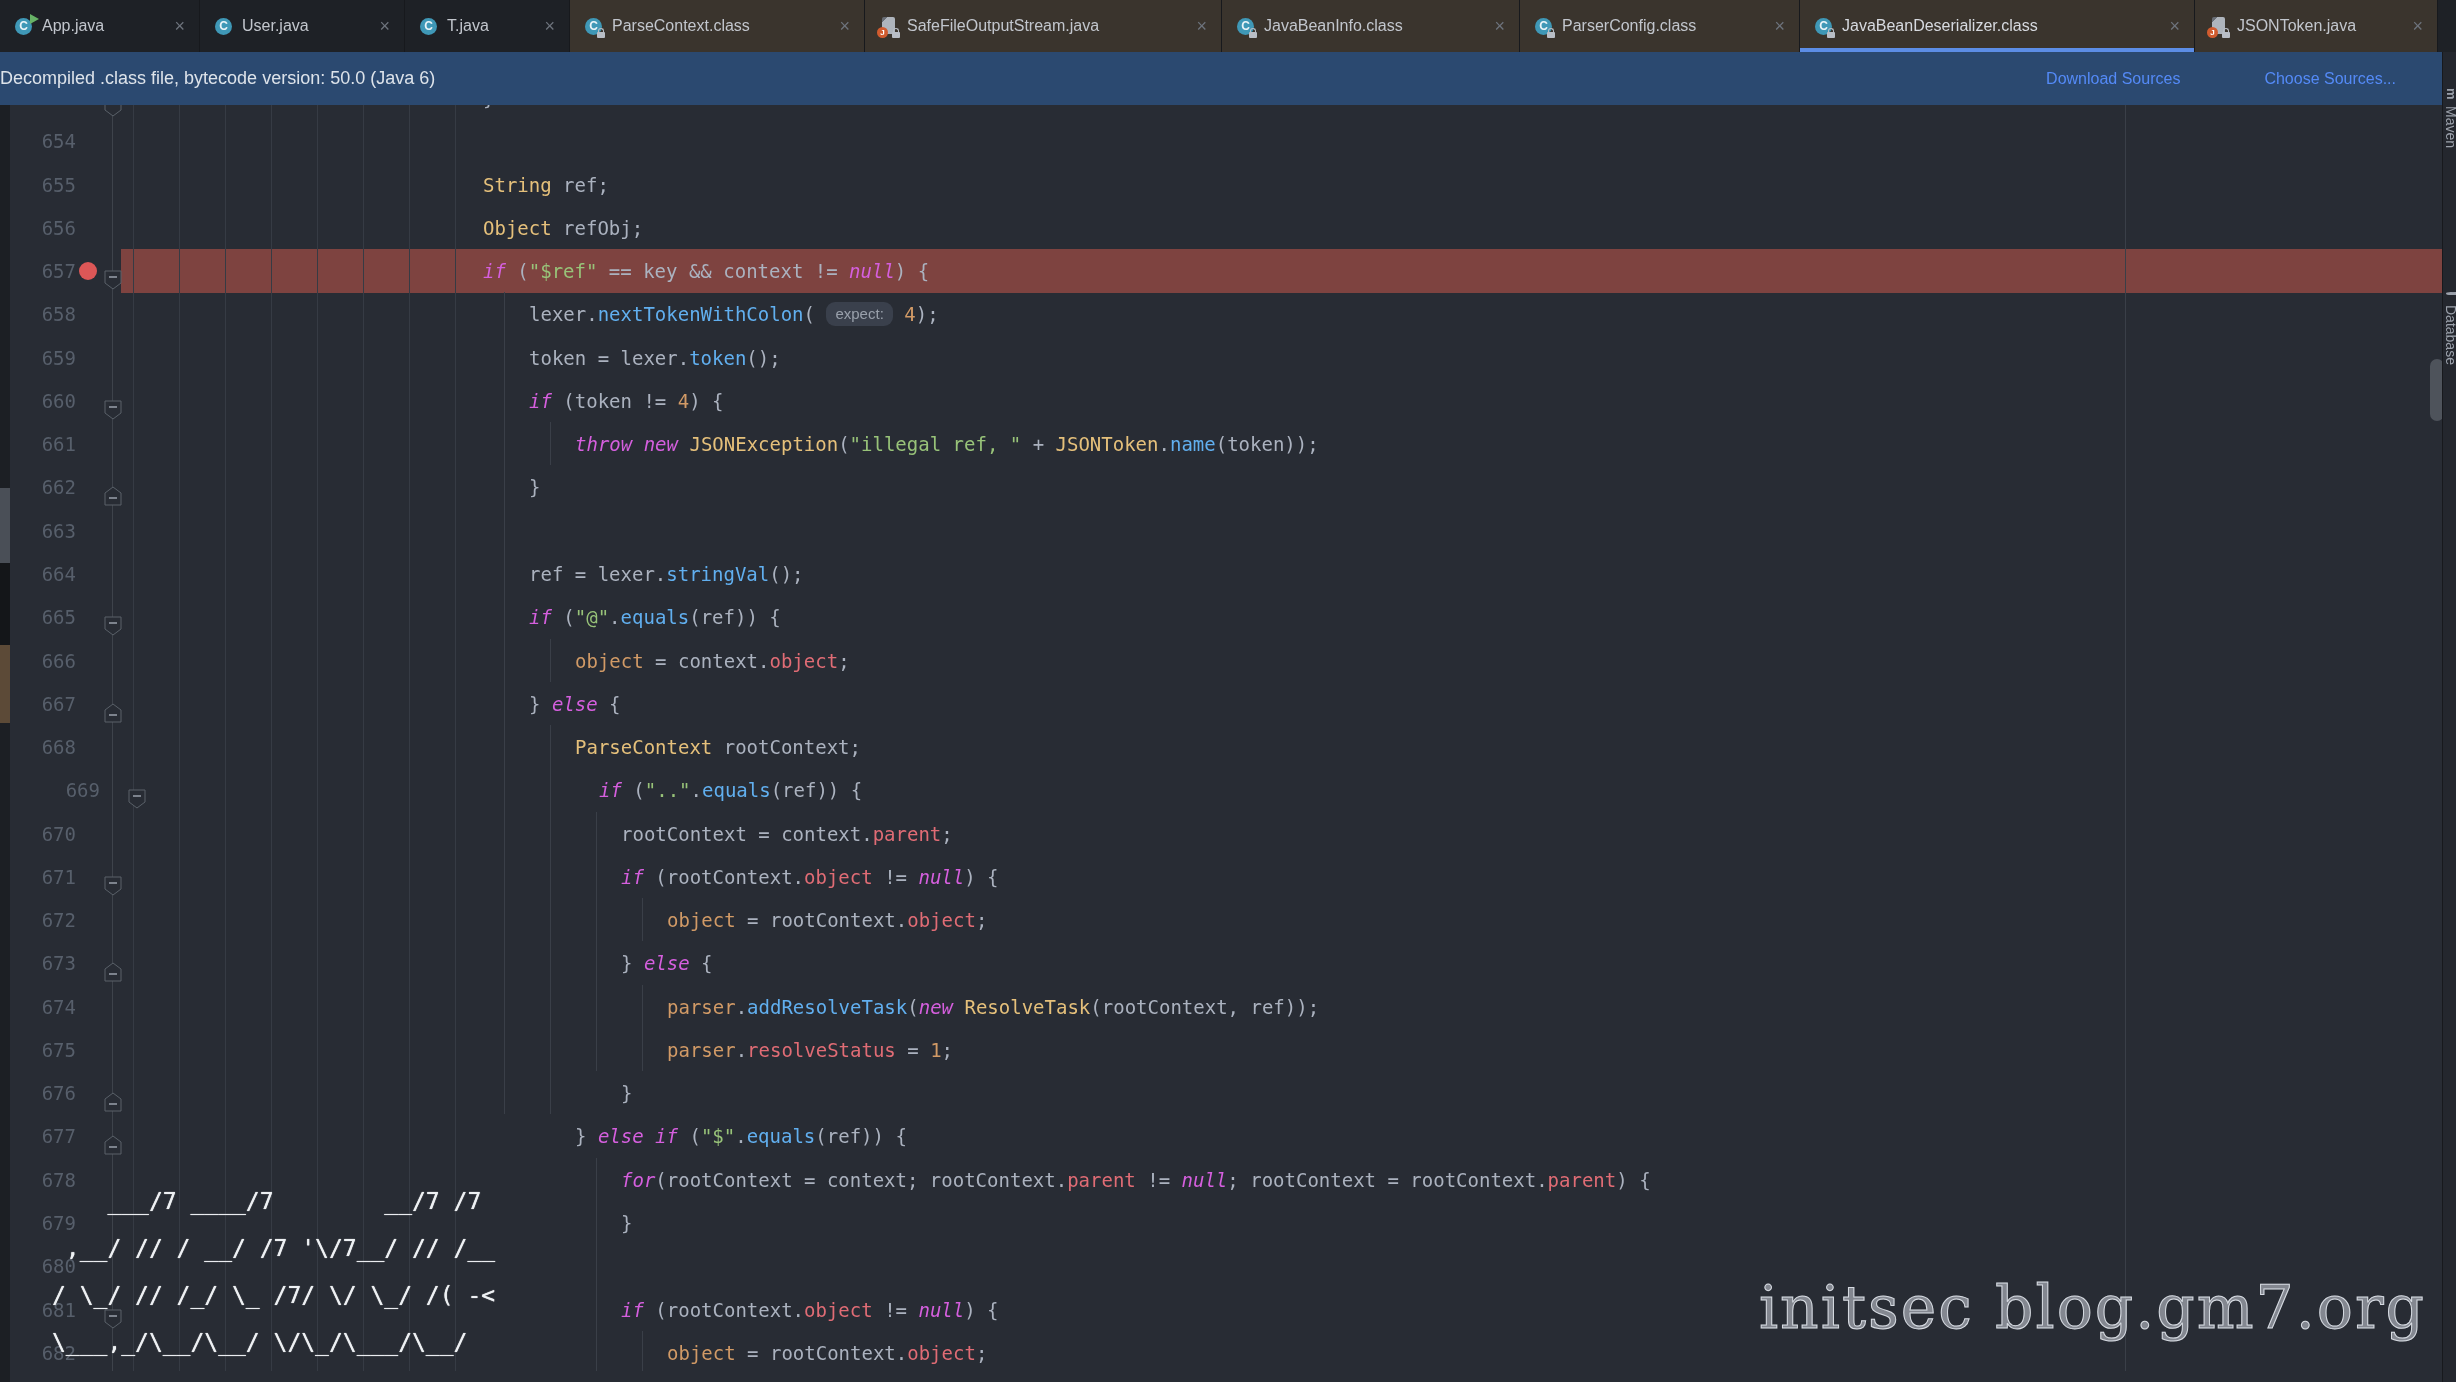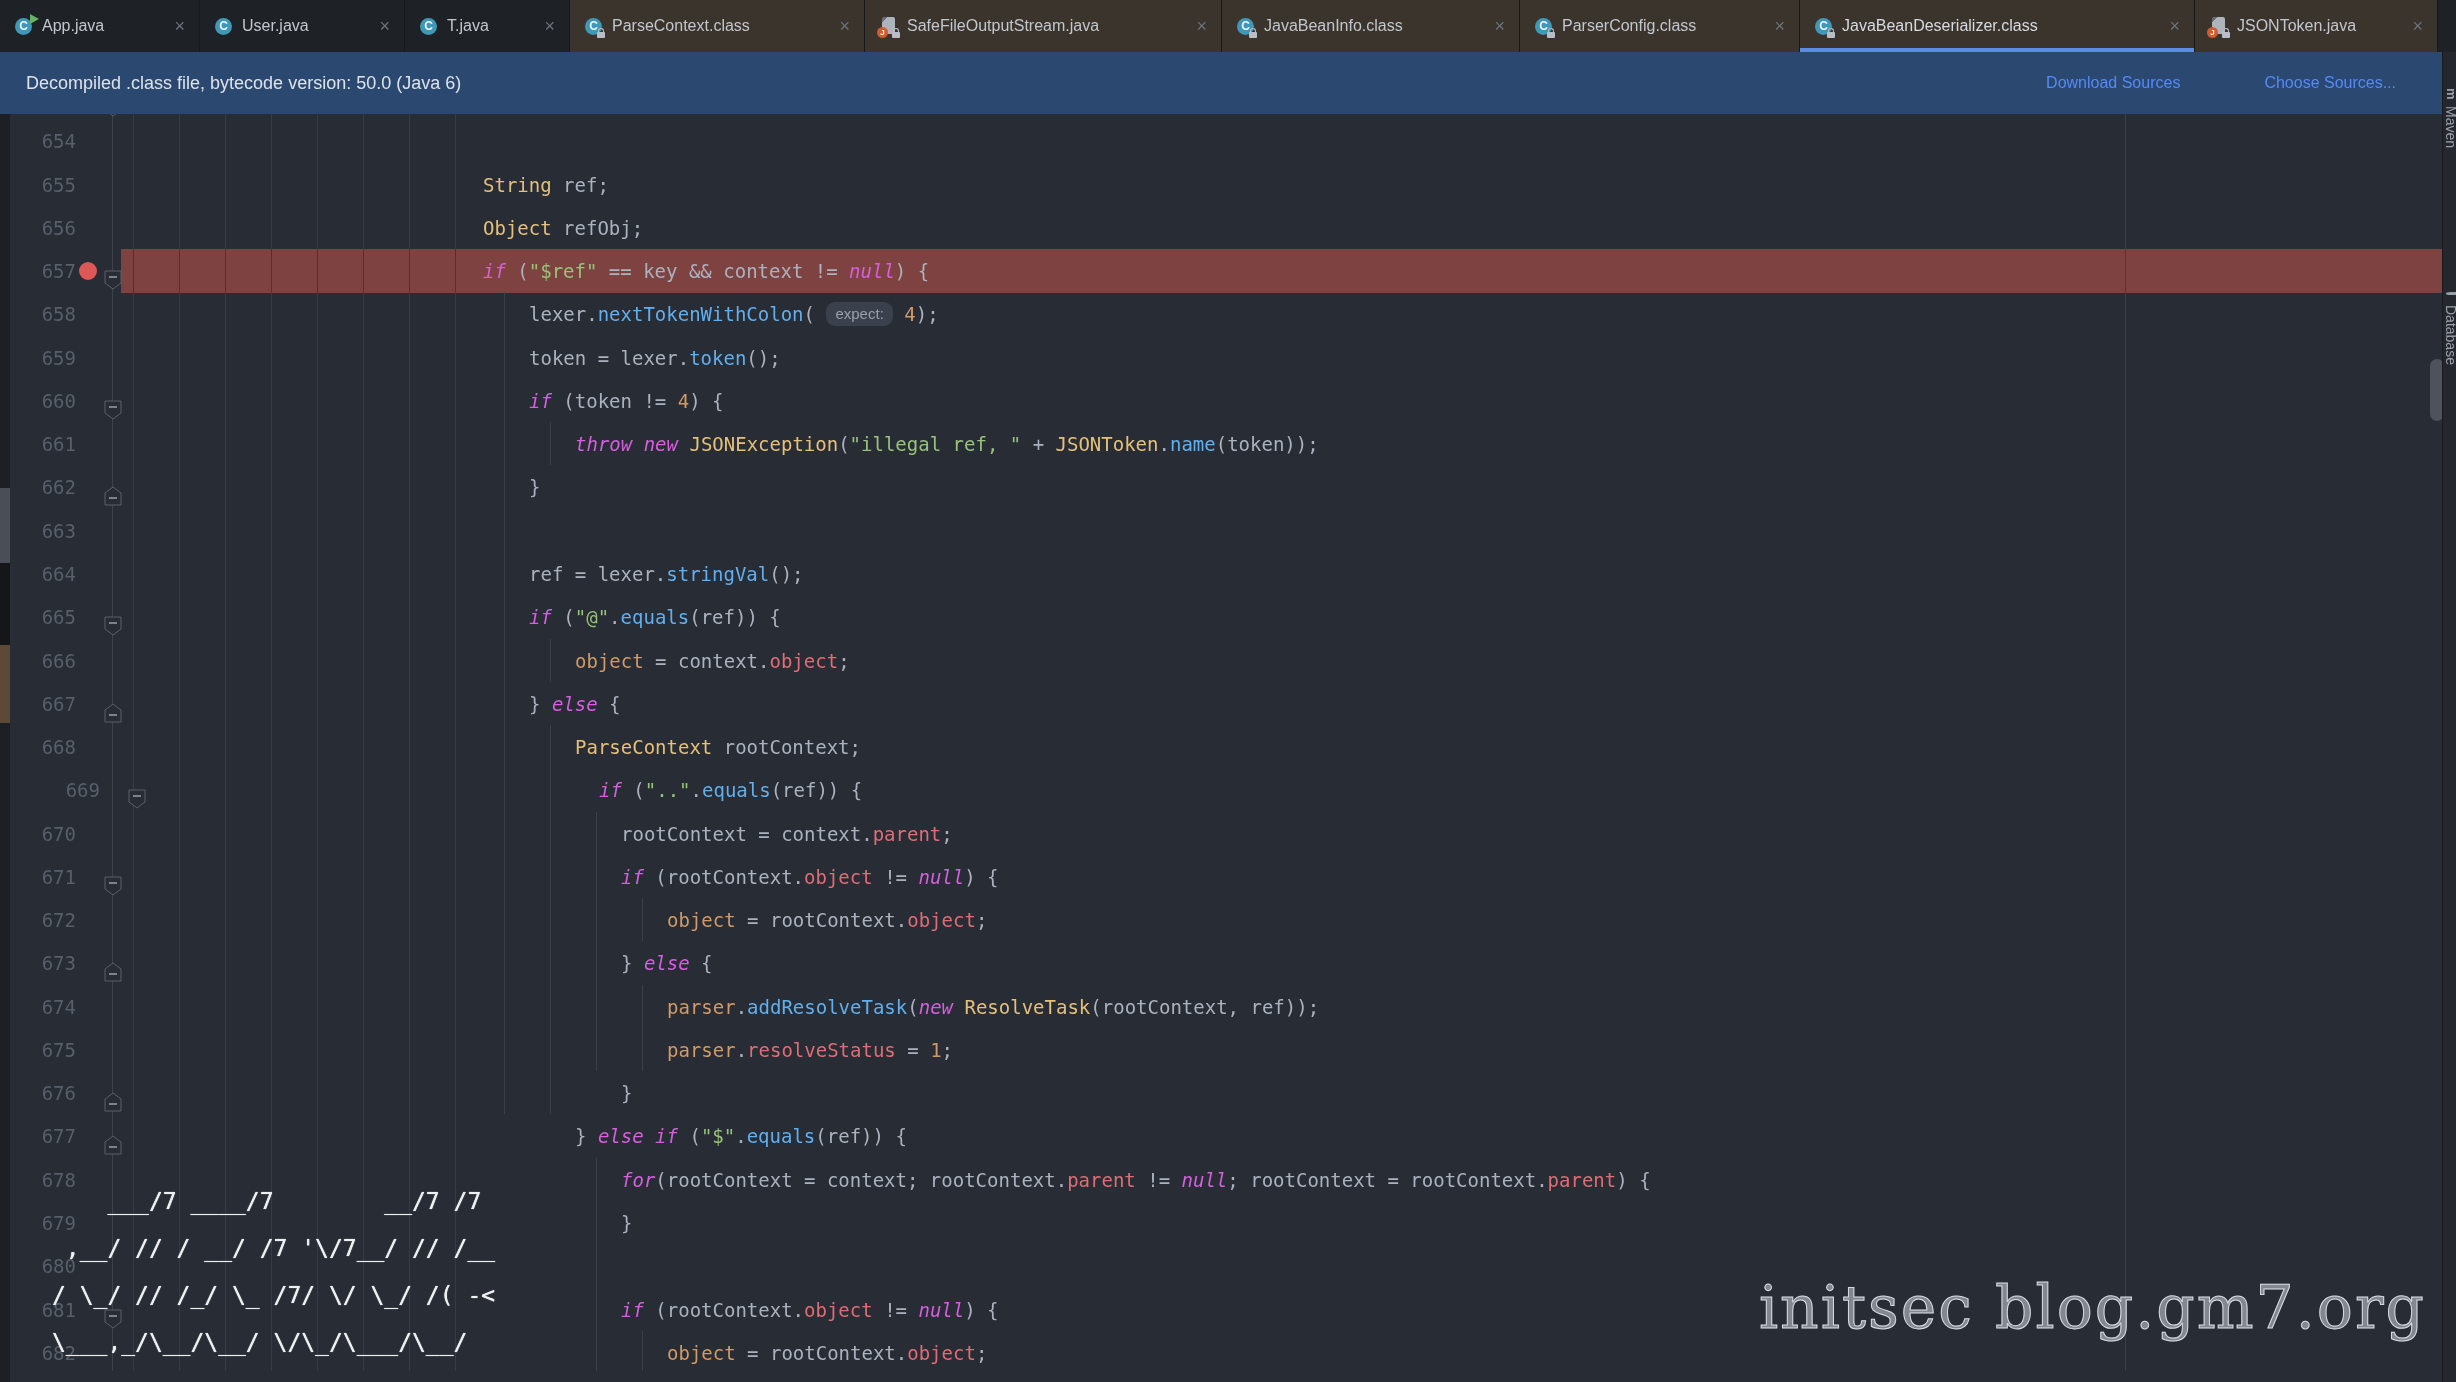--- a/index.html
+++ b/index.html
@@ -24,22 +24,22 @@
       background:linear-gradient(135deg,#686d75 0 4px,#aeb4bc 4px);}
   .jbadge{position:absolute;left:-2px;bottom:-2px;width:11px;height:11px;border-radius:50%;
       background:#d15b2e;color:#fff;font-size:8px;line-height:11px;text-align:center;font-weight:bold;}
   .runov{position:absolute;top:-3px;right:-6px;width:0;height:0;
       border-left:9px solid #67b266;border-top:5px solid transparent;border-bottom:5px solid transparent;}
   .lock{position:absolute;right:-2px;bottom:-2px;width:8px;height:6px;background:#b9bec6;border-radius:1px;}
   .lock::before{content:"";position:absolute;top:-4px;left:1px;width:4px;height:4px;
       border:1.5px solid #b9bec6;border-bottom:none;border-radius:3px 3px 0 0;}
 
   
-  .banner{position:absolute;left:0;top:52px;width:2456px;height:62px;background:#2b4970;
-          display:flex;align-items:center;z-index:25;box-sizing:border-box;padding-left:26px;}
+  .banner{position:absolute;left:0;top:52px;width:2456px;height:53px;background:#2b4970;
+          display:flex;align-items:center;z-index:25;box-sizing:border-box;}
   .banner-msg{font-size:18px;color:#dde3ea;}
   .banner-actions{margin-left:auto;display:flex;gap:84px;padding-right:60px;}
   .banner-link{font-size:16px;color:#548af7;cursor:pointer;}
 
   
   .editor{position:absolute;left:0;top:94px;width:2456px;height:1277px;overflow:hidden;background:#282c34;}
   .vguide{position:absolute;top:0;bottom:0;width:1px;background:#363b44;}
   .margin-line{position:absolute;top:0;bottom:0;width:1px;background:#3a3f48;left:2125px;}
   .dguide{position:absolute;width:1px;background:#3a3f48;}
   .hlband{position:absolute;left:121px;width:2321px;height:44px;background:#7e4340;}

